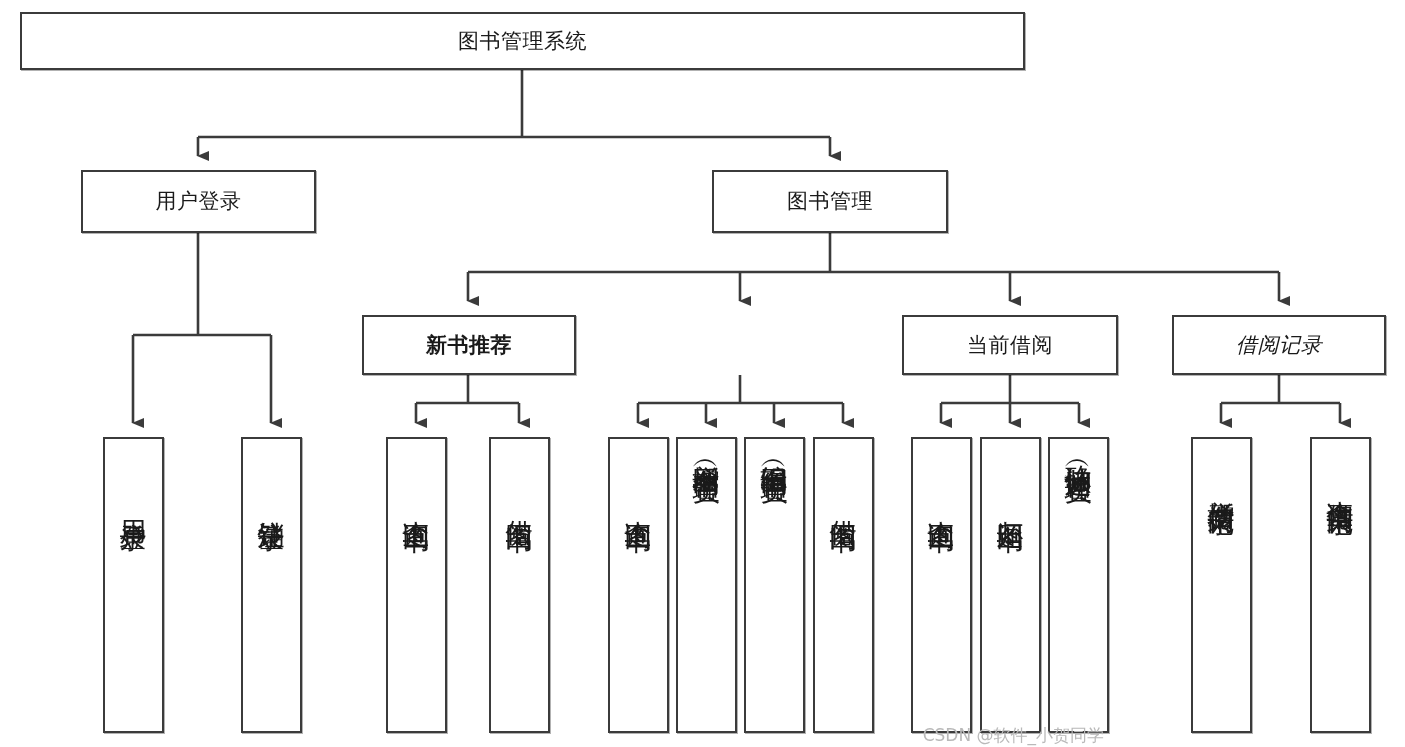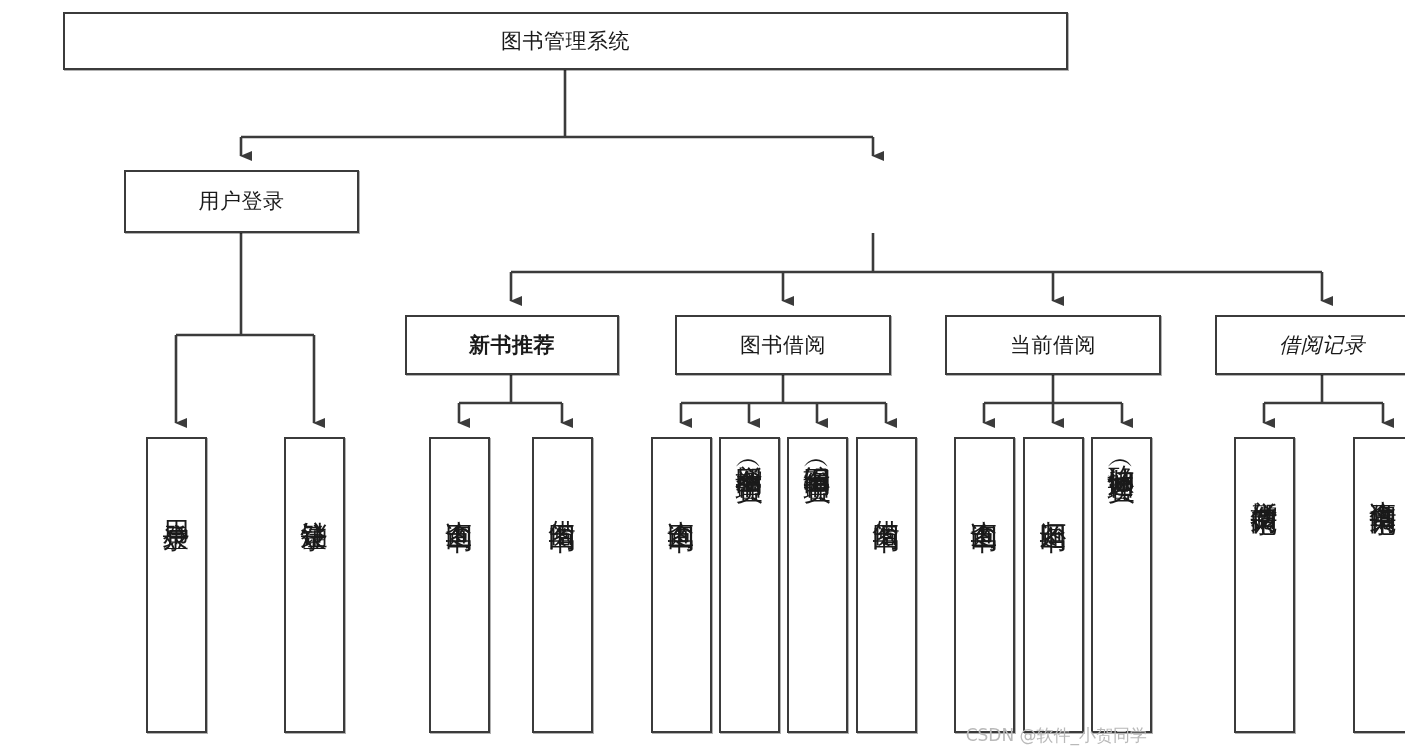--- a/index.html
+++ b/index.html
@@ -11,21 +11,20 @@
     width: 1405px;
     height: 747px;
     font-family: "DejaVu Sans", "Liberation Sans", sans-serif;
     overflow: hidden;
     position: relative;
   }
   #diagram-root {
     position: relative;
     width: 1114px;
     height: 747px;
-    margin-left: 43px;
   }
   svg.edges {
     position: absolute;
     left: 0;
     top: 0;
     width: 1405px;
     height: 747px;
   }
   .node {
     position: absolute;
@@ -130,27 +129,27 @@
     </g>
   </svg>
 
   <div class="node horiz" style="left:20px; top:12px; width:1005px; height:58px;">
     <span class="label">图书管理系统</span>
   </div>
 
   <div class="node horiz" style="left:81px; top:170px; width:235px; height:63px;">
     <span class="label">用户登录</span>
   </div>
+  <div class="node horiz" style="left:712px; top:170px; width:236px; height:63px;">
+    <span class="label">图书管理</span>
+  </div>
 
   <div class="node horiz" style="left:362px; top:315px; width:214px; height:60px;font-weight:bold;">
     <span class="label">新书推荐</span>
   </div>
-  <div class="node horiz" style="left:632px; top:315px; width:216px; height:60px;">
-    <span class="label">图书借阅</span>
-  </div>
   <div class="node horiz" style="left:902px; top:315px; width:216px; height:60px;">
     <span class="label">当前借阅</span>
   </div>
   <div class="node horiz" style="left:1172px; top:315px; width:214px; height:60px;font-style:italic;">
     <span class="label">借阅记录</span>
   </div>
 
   <div class="node vert pad-top" style="left:103px; top:437px; width:61px; height:296px;">
     <span class="label">用户登录</span>
   </div>

